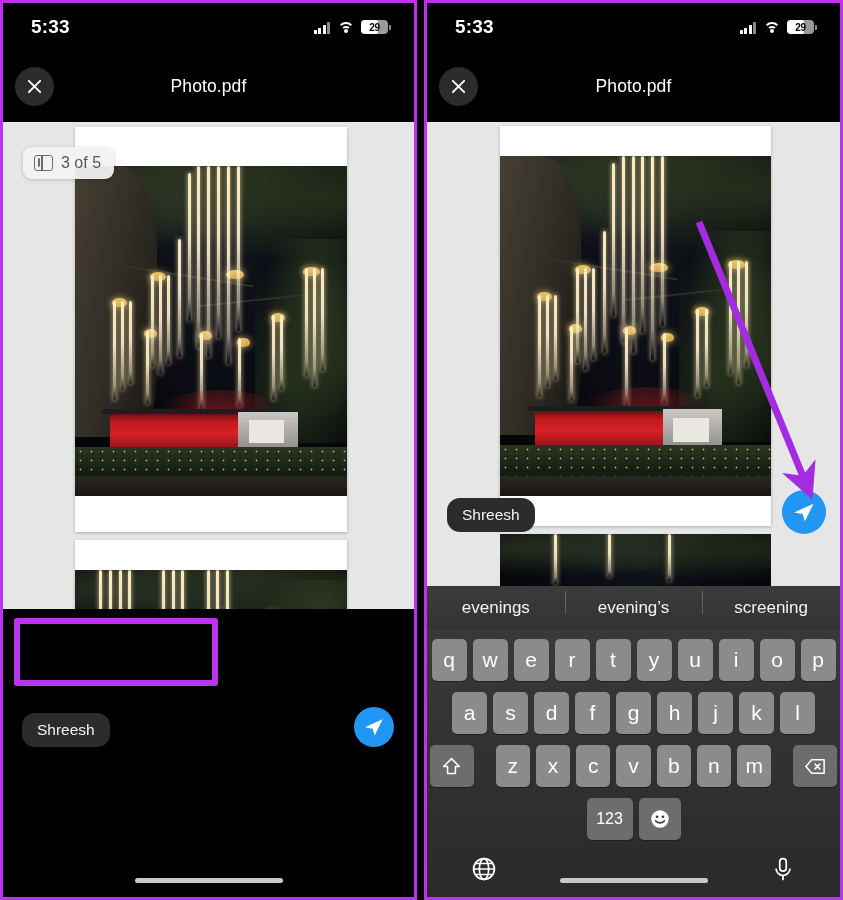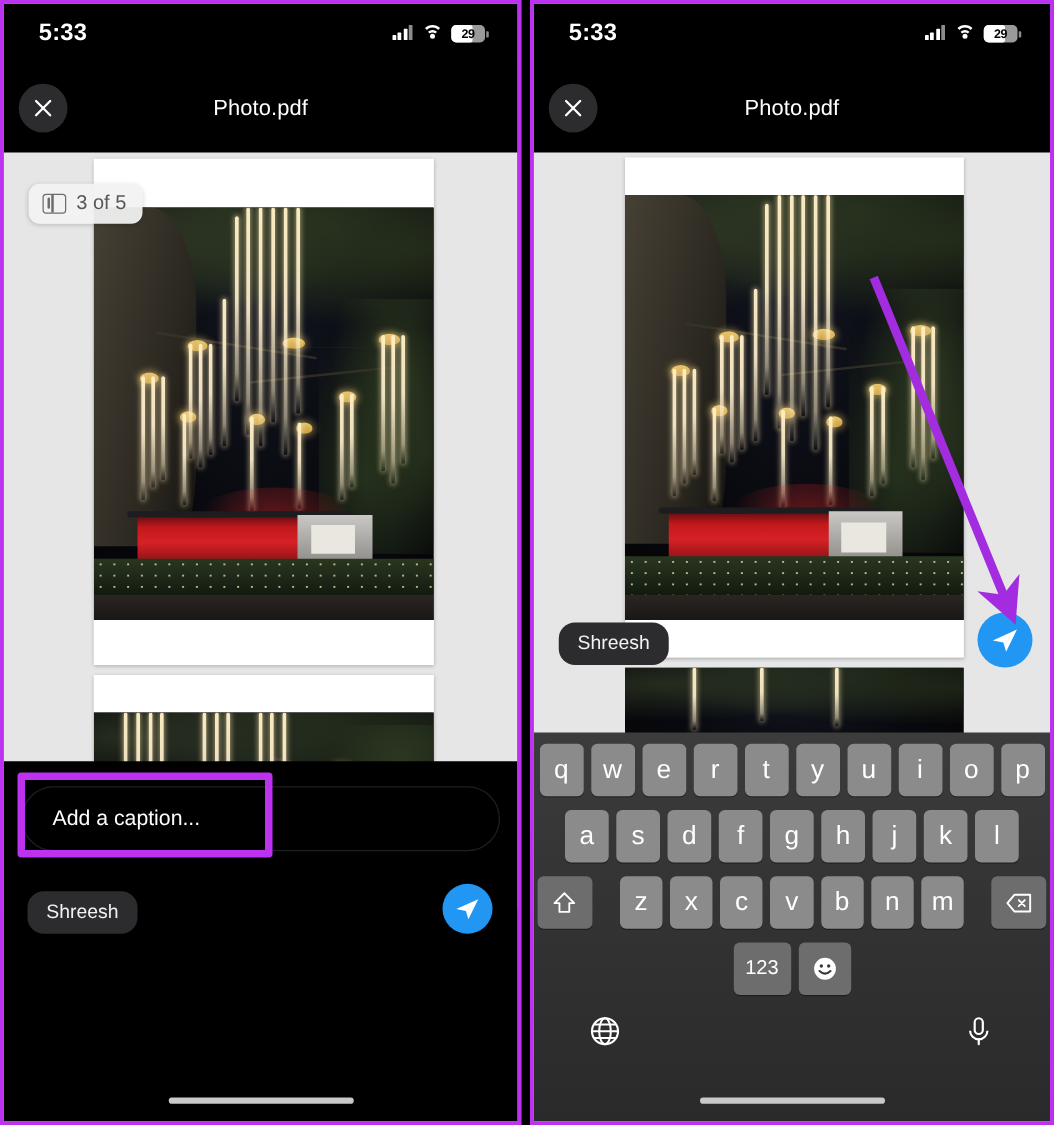--- a/index.html
+++ b/index.html
@@ -22,21 +22,21 @@
   #panel-right { left:424px; width:419px; }
   .panel-inner { position:relative; width:100%; height:100%; overflow:hidden; background:#000; }
 
   
   .statusbar {
     position:relative; height:48px; background:#000;
     display:flex; align-items:center; justify-content:space-between;
     padding:0 26px 0 28px; color:#fff;
   }
   .status-time { font-size:19px; font-weight:600; letter-spacing:.2px; }
-  .status-icons { display:flex; align-items:flex-start; gap:7px; }
+  .status-icons { display:flex; align-items:flex-end; gap:7px; }
   .sig { display:flex; align-items:flex-end; gap:1.5px; height:12px; }
   .sig i { display:block; width:3px; background:#fff; border-radius:.5px; }
   .sig i:nth-child(1){ height:4px; }
   .sig i:nth-child(2){ height:6.5px; }
   .sig i:nth-child(3){ height:9px; }
   .sig i:nth-child(4){ height:12px; background:#8c8c8c; }
   .wifi { position:relative; width:17px; height:12px; }
   .wifi span { position:absolute; left:50%; transform:translateX(-50%);
       border:2px solid #fff; border-bottom-color:transparent;
       border-left-color:transparent; border-right-color:transparent;
@@ -313,23 +313,20 @@
           </div>
         </div>
 
         <div class="page-pill">
           <div class="pgicon"></div>
           <span>3 of 5</span>
         </div>
       </div>
 
       <div class="caption-bar">
-        <div class="caption-field">
-          <span class="caption-placeholder">Add a caption...</span>
-        </div>
         <div class="chip" style="top:104px;">
           <span>Shreesh</span>
         </div>
         <div class="send-btn" style="right:20px; top:98px; width:40px; height:40px;">
           <svg viewBox="0 0 24 24">
             <path d="M2.2 12.3 L21.4 3.6 L12.8 21.2 L10.6 13.9 Z" fill="#fff"></path>
           </svg>
         </div>
         <div class="home-indicator" style="bottom:14px;"></div>
         <div class="hl-box" style="left:11px; top:9px; width:204px; height:68px;"></div>
@@ -442,20 +439,25 @@
         <span>Shreesh</span>
       </div>
 
       <div class="send-btn" style="right:14px; top:487px; width:44px; height:44px;">
         <svg viewBox="0 0 24 24">
           <path d="M2.2 12.3 L21.4 3.6 L12.8 21.2 L10.6 13.9 Z" fill="#fff"></path>
         </svg>
       </div>
 
       <div class="kb">
+        <div class="kb-suggest">
+          <div class="sg">evenings</div>
+          <div class="sg">evening’s</div>
+          <div class="sg">screening</div>
+        </div>
         <div class="kb-rows">
           <div class="kb-row r1">
             <div class="key">q</div>
             <div class="key">w</div>
             <div class="key">e</div>
             <div class="key">r</div>
             <div class="key">t</div>
             <div class="key">y</div>
             <div class="key">u</div>
             <div class="key">i</div>

